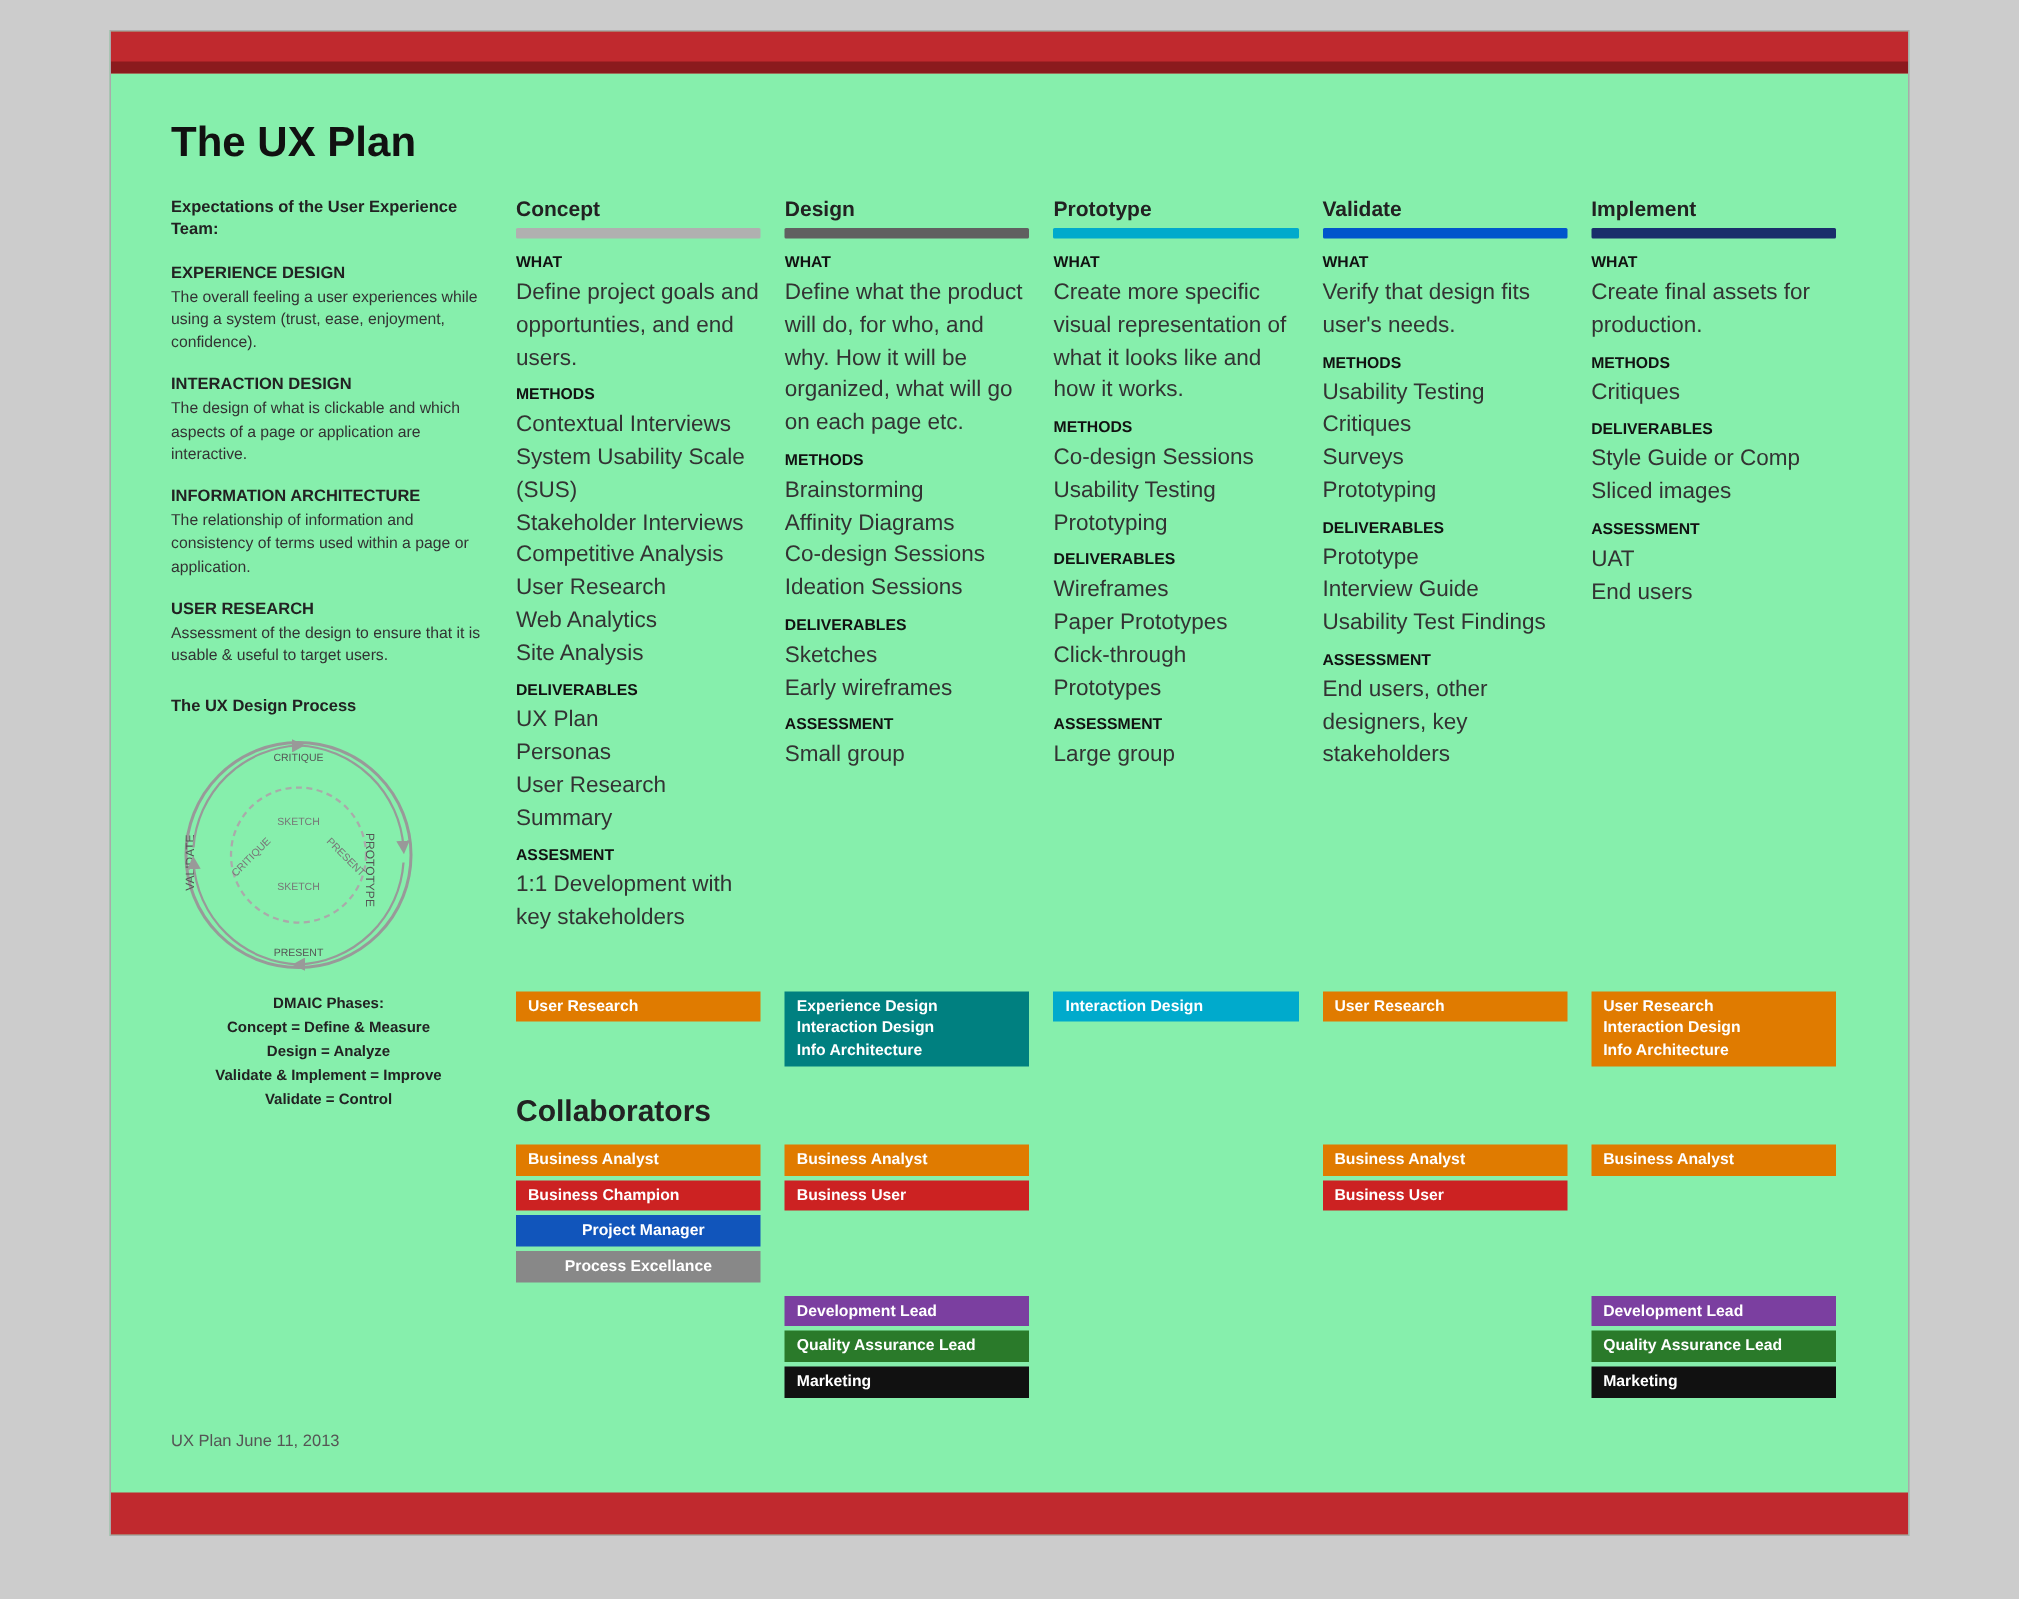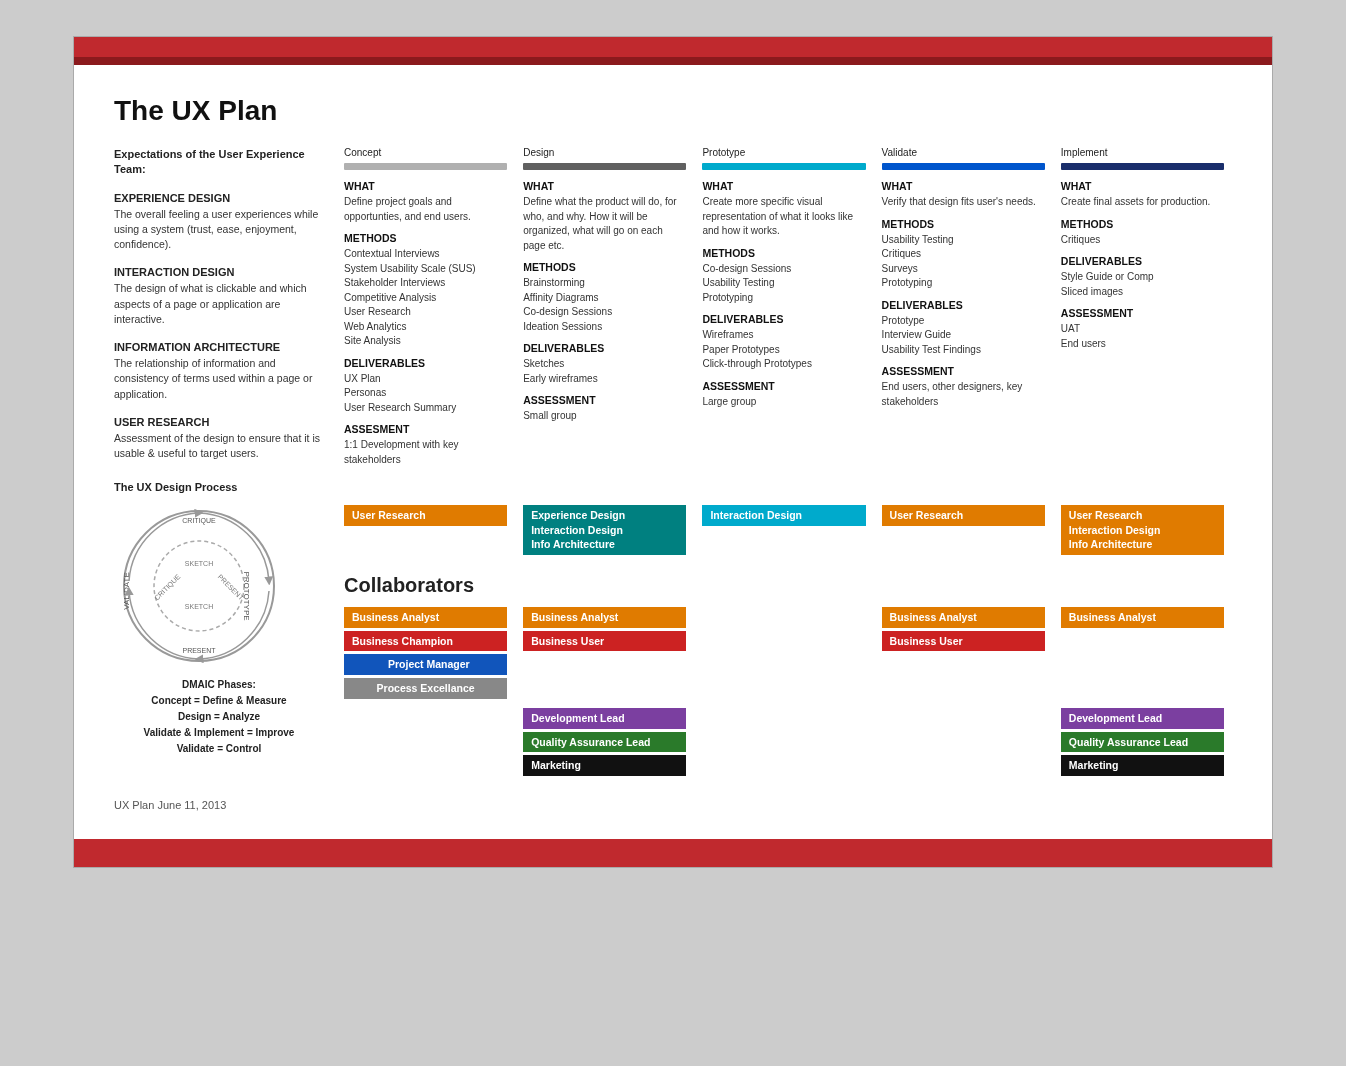--- a/index.html
+++ b/index.html
@@ -4,22 +4,22 @@
   <style>
     * { box-sizing: border-box; margin: 0; padding: 0; }
     body {
       background: #ccc;
       font-family: Arial, Helvetica, sans-serif;
       font-size: 11px;
       color: #222;
     }
     .page-wrapper {
       width: 1200px;
-      margin: 36px auto;
-      background: #ffffff;
+      margin: 20px auto;
+      background: #86efac;
       border: 1px solid #aaa;
       position: relative;
     }
     .top-bar {
       height: 28px;
       background: #c0292e;
       position: relative;
       overflow: hidden;
     }
     .top-bar-stripe {
@@ -82,38 +82,38 @@
     }
     .phase-col {
       flex: 1;
       padding: 0 8px;
       border-left: none;
     }
     .phase-col:first-child {
       padding-left: 0;
     }
     .phase-header {
-      font-weight: normal;
-      font-size: 10px;
+      font-weight: bold;
+      font-size: 14px;
       margin-bottom: 5px;
       color: #222;
     }
     .phase-bar {
       height: 7px;
       margin-bottom: 10px;
       border-radius: 1px;
     }
     .phase-section-label {
       font-weight: bold;
       font-size: 10.5px;
       margin-bottom: 3px;
       color: #111;
     }
     .phase-text {
-      font-size: 10px;
+      font-size: 15px;
       line-height: 1.45;
       color: #333;
       margin-bottom: 8px;
     }
     
     .focus-section {
       margin-top: 30px;
     }
     .focus-title {
       font-size: 20px;

